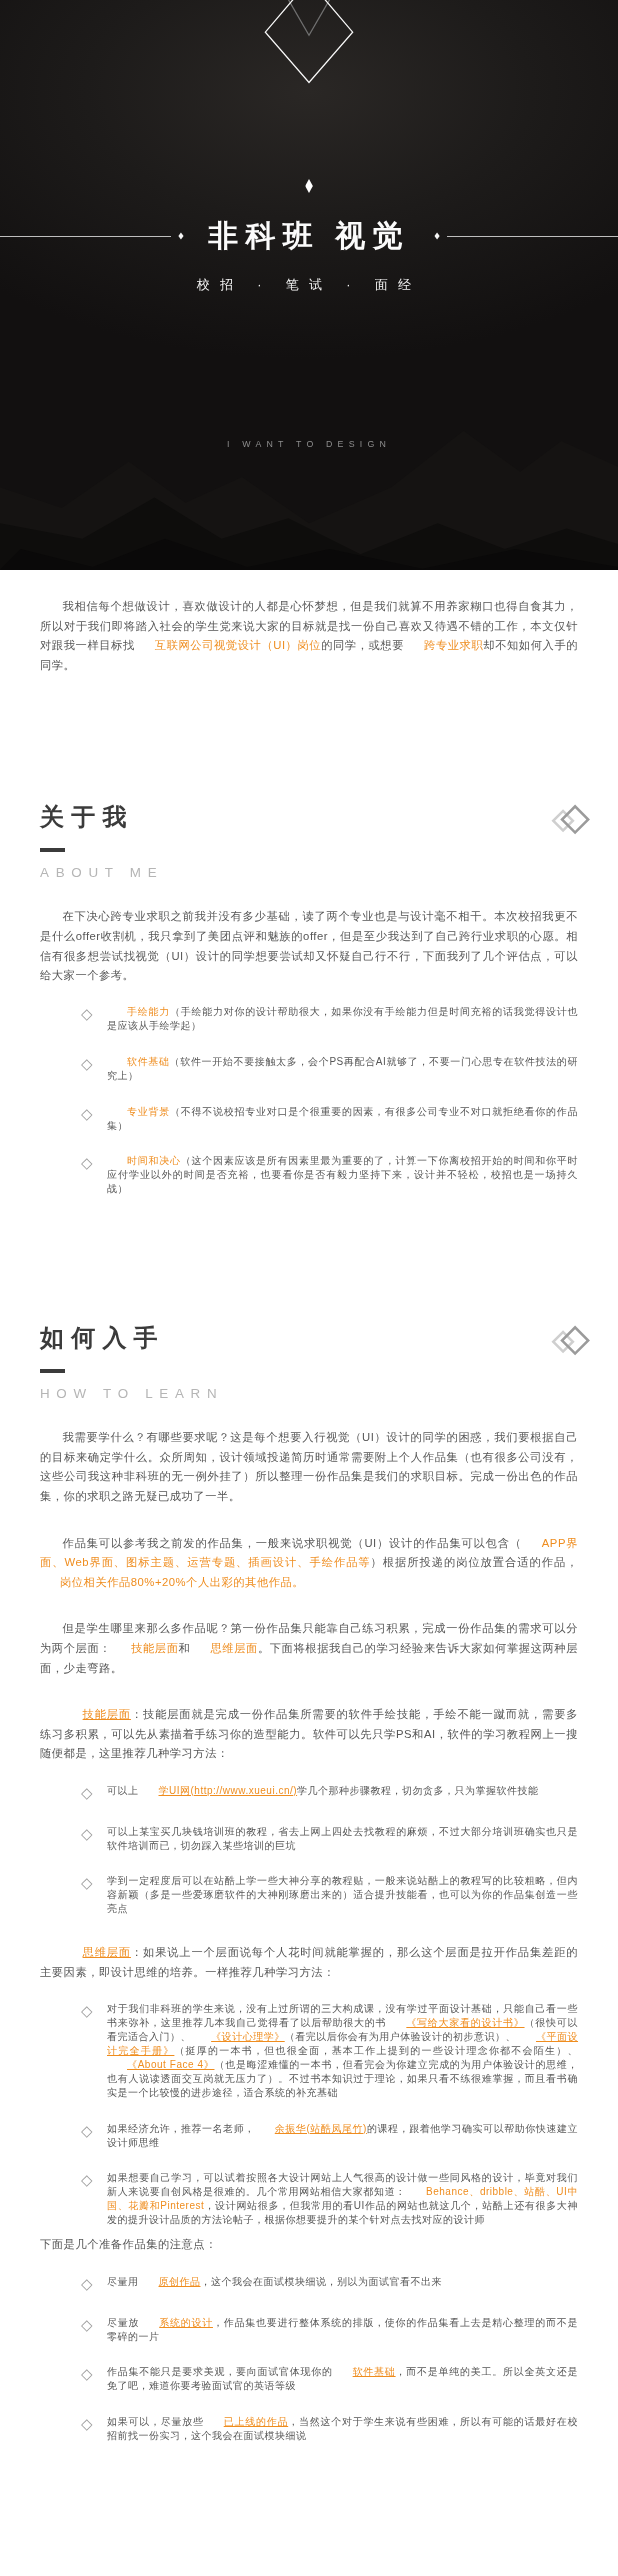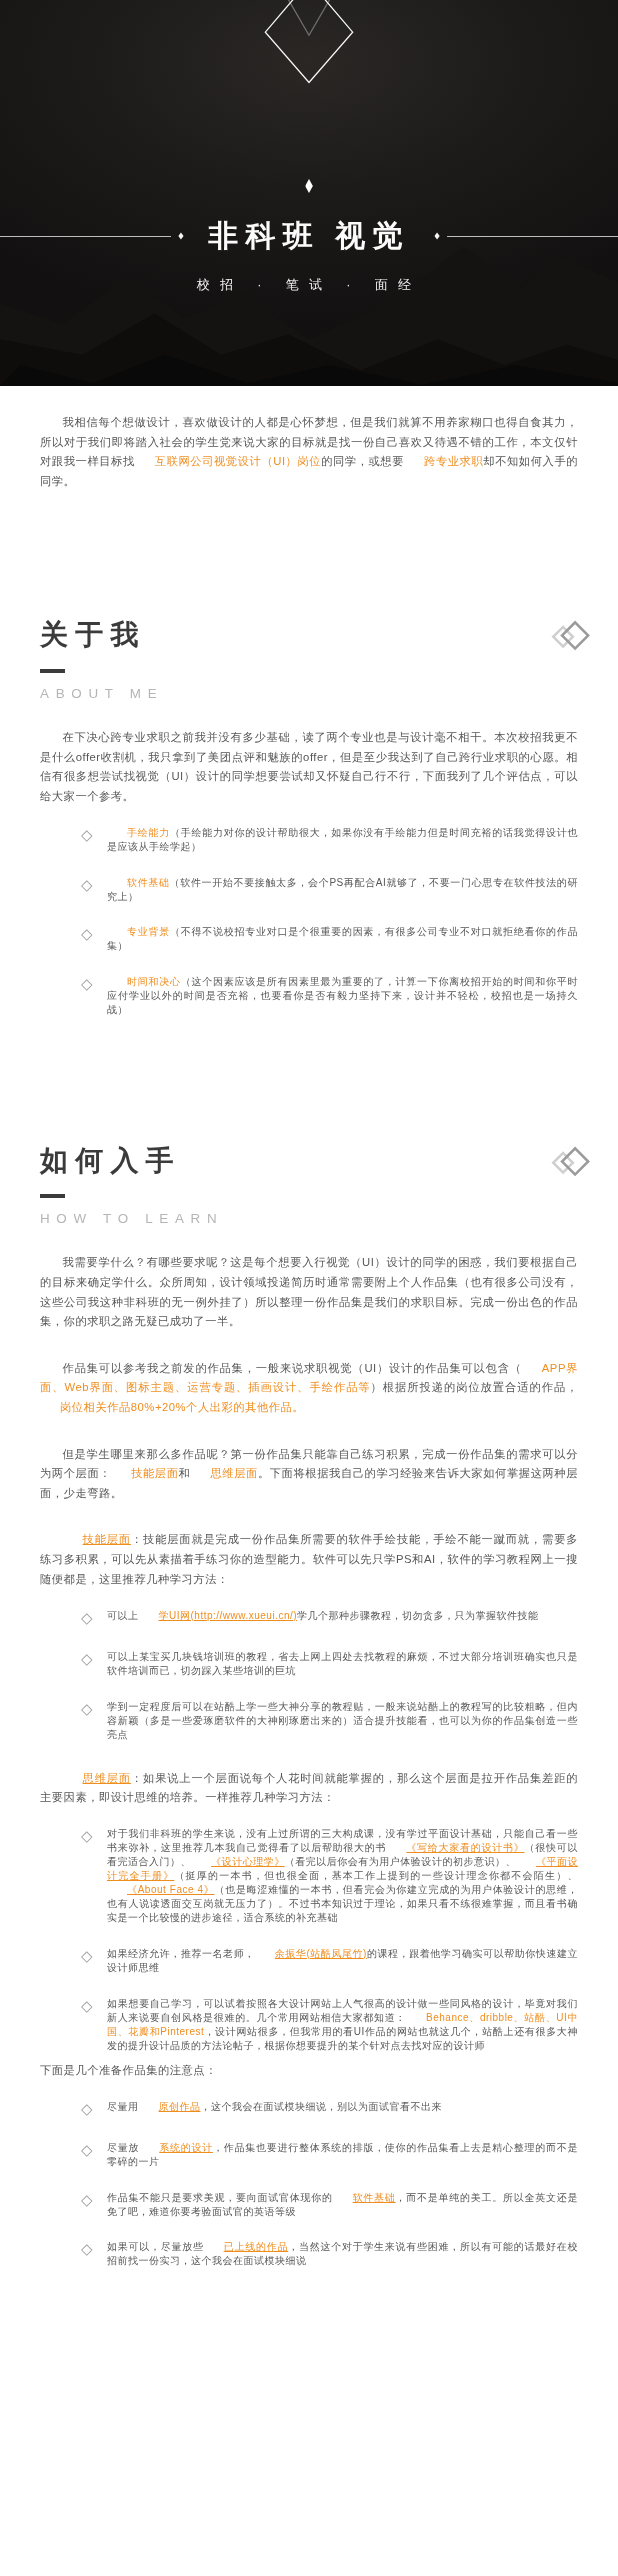--- a/index.html
+++ b/index.html
@@ -2,21 +2,21 @@
 <html style="font-size:8.2px"><head>
 <meta charset="utf-8">
 <style>
   html,body{margin:0;padding:0;background:#ffffff;}
   .page{
     width:618px;min-height:3027px;margin:0 auto;background:#ffffff;
     font-family:"Liberation Sans","DejaVu Sans",sans-serif;position:relative;overflow:hidden;
   }
   
   .hero{
-    position:relative;height:386px;overflow:hidden;
+    position:relative;height:570px;overflow:hidden;
     background:radial-gradient(ellipse 464px 268px at 50% 16%, #2a2725 0%, #1d1b1a 48%, #121010 100%);
   }
   .hero svg.mountains{position:absolute;left:0;bottom:0;display:block;}
   .hero svg.logo{position:absolute;left:50%;top:0;transform:translateX(-50%);display:block;}
   .hero-solid-diamond{
     position:absolute;left:50%;top:179px;transform:translateX(-50%);
     width:7.7px;height:14px;background:#ffffff;
     clip-path:polygon(50% 0,100% 50%,50% 100%,0 50%);
   }
   .title-row{
@@ -47,21 +47,21 @@
     font-size:11.3px;line-height:19.6px;color:#565656;letter-spacing:0.5px;
     text-indent:2em;margin:27px 0 0 0;text-align:justify;
   }
   p.body.noindent{text-indent:0;margin-top:8px;}
   .intro-para{margin-top:72px;}
   .em{color:#EF8D1F;margin-left:20px;}
   .u{text-decoration:underline;}
   
   .section-head{margin-top:128px;position:relative;}
   .section-head h2{
-    margin:0;font-size:28px;font-weight:bold;color:#3b3b3b;letter-spacing:7.2px;line-height:1.15;
+    margin:0;font-size:24px;font-weight:bold;color:#3b3b3b;letter-spacing:7.2px;line-height:1.15;
   }
   .head-dash{width:25px;height:3.6px;background:#3b3b3b;margin-top:17.5px;}
   .head-label{margin-top:13.4px;font-size:13.4px;letter-spacing:6.7px;color:#b5b5b5;}
   .section-icon{position:absolute;right:-13.4px;top:1px;}
   
   .bullets{margin-top:19.6px;}
   .bullet-item{display:flex;align-items:flex-start;margin-top:21.6px;}
   .bullets .bullet-item:first-child{margin-top:0;}
   .bullet-icon{
     flex:0 0 26px;margin-left:41px;color:#9c9c9c;font-size:15px;line-height:19.6px;

